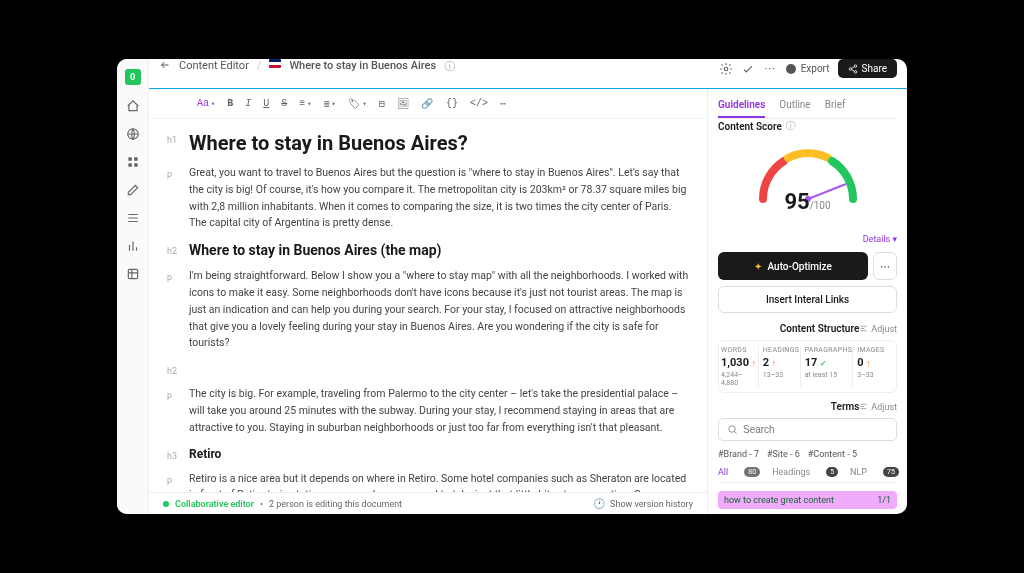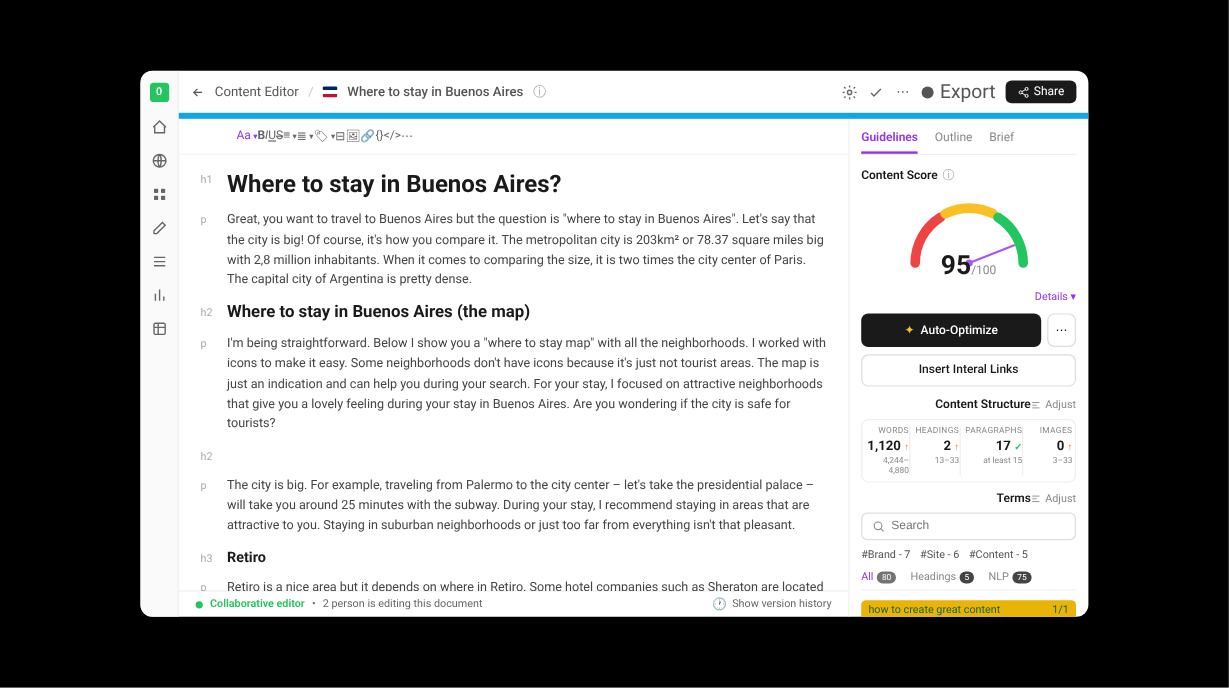--- a/index.html
+++ b/index.html
@@ -2,77 +2,77 @@
 <html><head>
 <meta charset="utf-8">
 <style>
 * { box-sizing: border-box; margin: 0; padding: 0; }
 body { background: #000; font-family: -apple-system, BlinkMacSystemFont, "Segoe UI", Roboto, sans-serif; font-size: 13px; color: #1a1a1a; display: flex; align-items: center; justify-content: center; height: 573px; width: 1024px; overflow: hidden; }
 .app { background: #fff; width: 790px; height: 455px; border-radius: 10px; display: flex; overflow: hidden; box-shadow: 0 8px 40px rgba(0,0,0,0.3); }
 .sidebar { width: 32px; background: #fafafa; border-right: 1px solid #eee; display: flex; flex-direction: column; align-items: center; padding-top: 10px; gap: 14px; }
 .side-ic { width: 14px; height: 14px; color: #666; cursor: pointer; display:flex;align-items:center;justify-content:center; }
 .side-badge { width: 16px; height: 16px; background: #22c55e; color:#fff; font-size: 9px; font-weight:600; border-radius:3px; display:flex;align-items:center;justify-content:center; }
 .main { flex:1; display:flex; flex-direction:column; }
-.topbar { height: 40px; border-bottom:5px solid #0ea5e9; display:flex; align-items:center; padding: 0 10px; gap:8px; font-size:11px; color:#555; }
+.topbar { height: 30px; border-bottom:1px solid #0ea5e9; display:flex; align-items:flex-start; padding: 0 10px; gap:8px; font-size:11px; color:#555; }
 .topbar .back { cursor:pointer; }
 .tb-sep { color:#ccc; }
 .flag { display:inline-block; width:12px; height:9px; background:linear-gradient(#012169 33%, #fff 33% 66%, #C8102E 66%); border-radius:1px; }
 .tb-right { margin-left:auto; display:flex; align-items:center; gap:8px; }
 .tb-ic { width:14px;height:14px;color:#666;cursor:pointer;display:flex;align-items:center;justify-content:center; }
-.btn-export { display:flex;align-items:center;gap:4px;font-size:16px;cursor:pointer; }
+.btn-export { display:flex;align-items:center;gap:4px;font-size:10px;cursor:pointer; }
 .btn-share { background:#1a1a1a;color:#fff;padding:4px 10px;border-radius:5px;display:flex;align-items:center;gap:4px;font-size:10px;cursor:pointer; }
 .content-wrap { flex:1; display:flex; overflow:hidden; }
 .editor { flex:1; display:flex; flex-direction:column; overflow:hidden; }
-.toolbar { height: 30px; display:flex; align-items:center; padding: 0 48px; border-bottom:1px solid #f3f3f3; font-size:10px; color:#666; }
+.toolbar { height: 30px; display:flex; align-items:center; gap:12px; padding: 0 48px; border-bottom:1px solid #f3f3f3; font-size:10px; color:#666;font-family:Liberation Mono, monospace; }
 .tb-btn { cursor:pointer; display:flex;align-items:center;gap:2px; }
 .tb-dd { color:#9333ea; }
 .editor-body { flex:1; overflow-y:auto; padding: 12px 18px 0 18px; }
 .block { display:flex; margin-bottom: 10px; }
 .tag { width: 22px; flex-shrink:0; font-size:9px; color:#aaa; padding-top:4px; }
 .block h1 { font-size:20px; font-weight:700; }
 .block h2 { font-size:14px; font-weight:700; }
 .block h3 { font-size:12px; font-weight:700; }
 .block p { font-size:10.5px; line-height:1.6; color:#444; }
 .statusbar { border-top:1px solid #eee; height:22px; display:flex;align-items:center;padding:0 14px;font-size:9px;color:#666;gap:6px; }
 .dot-green { width:6px;height:6px;background:#22c55e;border-radius:50%; }
 .sb-right { margin-left:auto;display:flex;align-items:center;gap:4px;cursor:pointer; }
 .panel { width: 200px; border-left:1px solid #eee; padding: 10px 10px; overflow-y:auto; font-size:10px; }
-.tabs { display:flex; gap:14px; font-size:10px; border-bottom:1px solid #eee; margin-bottom:10px; }
+.tabs { display:flex; gap:14px; font-size:10px; border-bottom:1px solid #eee; }
 .tab { padding-bottom:6px; cursor:pointer; color:#888; }
 .tab.active { color:#9333ea; border-bottom:2px solid #9333ea; font-weight:600; }
 .score-head { display:flex;align-items:center;gap:4px;font-weight:600;margin-bottom:6px; }
-.gauge { display:flex; flex-direction:column; align-items:center; margin-bottom:8px; }
+.gauge { display:flex; flex-direction:column; align-items:center; margin-bottom:20px; }
 .gauge svg { width:130px; height:70px; }
 .score-val { font-size:22px; font-weight:700; margin-top:-20px; }
 .score-max { font-size:10px; font-weight:400; color:#888; }
 .details-link { text-align:right;color:#9333ea;font-size:9px;cursor:pointer;margin-bottom:8px; }
 .btn-auto { background:#1a1a1a;color:#fff;border-radius:6px;padding:7px;display:flex;align-items:center;justify-content:center;gap:5px;font-size:10px;cursor:pointer;margin-bottom:6px;font-weight:500; }
 .btn-more { width:24px;height:28px;border:1px solid #ddd;border-radius:6px;display:flex;align-items:center;justify-content:center;cursor:pointer;flex-shrink:0; }
 .auto-row { display:flex; gap:5px; margin-bottom:6px;}
 .auto-row .btn-auto { flex:1; margin-bottom:0;}
 .btn-links { border:1px solid #ddd;border-radius:6px;padding:7px;text-align:center;font-size:10px;cursor:pointer;margin-bottom:10px;font-weight:500; }
 .sec-head { display:flex;align-items:center;justify-content:flex-end;font-weight:600;margin-bottom:6px;margin-top:8px; }
 .adjust { color:#888;font-size:9px;display:flex;align-items:center;gap:3px;cursor:pointer;font-weight:400; }
 .stats { display:flex; gap:4px; margin-bottom:8px; border:1px solid #eee; border-radius:6px; padding:5px 2px;}
-.stat { flex:1; text-align:right; border-right:1px solid #eee;}
+.stat { flex:1; text-align:left; border-right:1px solid #eee;}
 .stat:last-child { border-right:none;}
 .stat-lbl { font-size:7px; color:#888; text-transform:uppercase; letter-spacing:0.3px;}
 .stat-val { font-size:11px; font-weight:700; margin:2px 0;}
 .stat-rng { font-size:7px; color:#888;}
 .up { color:#f97316; font-size:8px;}
 .chk { color:#22c55e; font-size:8px;}
 .search-box { border:1px solid #ddd; border-radius:5px; padding:5px 8px; display:flex;align-items:center;gap:5px; margin-bottom:8px;}
 .search-box input { border:none; outline:none; font-size:10px; flex:1;}
 .tag-row { display:flex; gap:8px; font-size:9px; color:#555; margin-bottom:8px;}
 .subtabs { display:flex; gap:12px; font-size:9px; color:#888; margin-bottom:8px; border-bottom:1px solid #eee; padding-bottom:5px;}
-.subtab { cursor:pointer; display:flex;gap:3px;}
+.subtab { cursor:pointer; display:flex;gap:16px;}
 .subtab.active { color:#9333ea;}
 .badge { background:#737373; color:#fff; font-size:7px; padding:1px 4px; border-radius:6px;}
 .badge-dark { background:#444;}
-.term-chip { background:#eab308; color:#166534; border-radius:4px; padding:4px 6px; font-size:9px; display:flex;justify-content:space-between;}
+.term-chip { background:#f0abfc; color:#166534; border-radius:4px; padding:4px 6px; font-size:9px; display:flex;justify-content:space-between;}
 svg { display:block; }
 </style>
 </head>
 <body>
 
 <div class="app">
   <div class="sidebar">
     <div class="side-badge">0</div>
     <div class="side-ic">
         <svg viewBox="0 0 24 24" fill="none" stroke="currentColor" stroke-width="2">
@@ -266,21 +266,21 @@
               <svg width="9" height="9" viewBox="0 0 24 24" fill="none" stroke="currentColor" stroke-width="2">
                 <path d="M4 6h16M4 12h10M4 18h16"></path>
               </svg>
               <span>Adjust</span>
             </span>
           </div>
 
         <div class="stats">
           <div class="stat">
               <div class="stat-lbl">WORDS</div>
-              <div class="stat-val"><span>1,120</span> <span class="up">↑</span></div>
+              <div class="stat-val"><span>1,030</span> <span class="up">↑</span></div>
               <div class="stat-rng">4,244–4,880</div>
             </div>
           <div class="stat">
               <div class="stat-lbl">HEADINGS</div>
               <div class="stat-val"><span>2</span> <span class="up">↑</span></div>
               <div class="stat-rng">13–33</div>
             </div>
           <div class="stat">
               <div class="stat-lbl">PARAGRAPHS</div>
               <div class="stat-val"><span>17</span> <span class="chk">✓</span></div>

